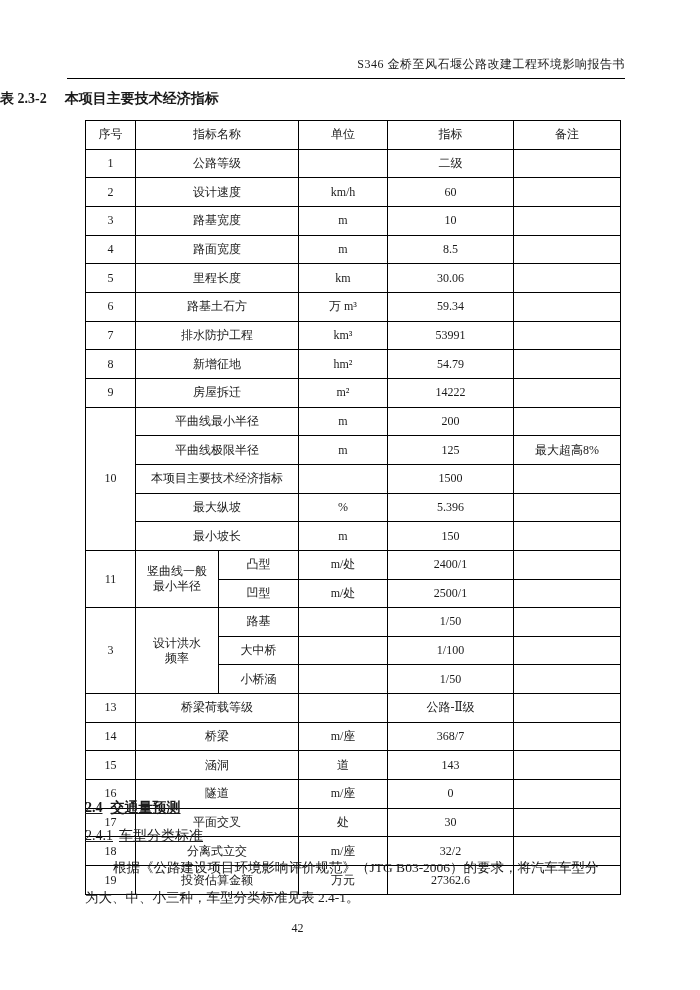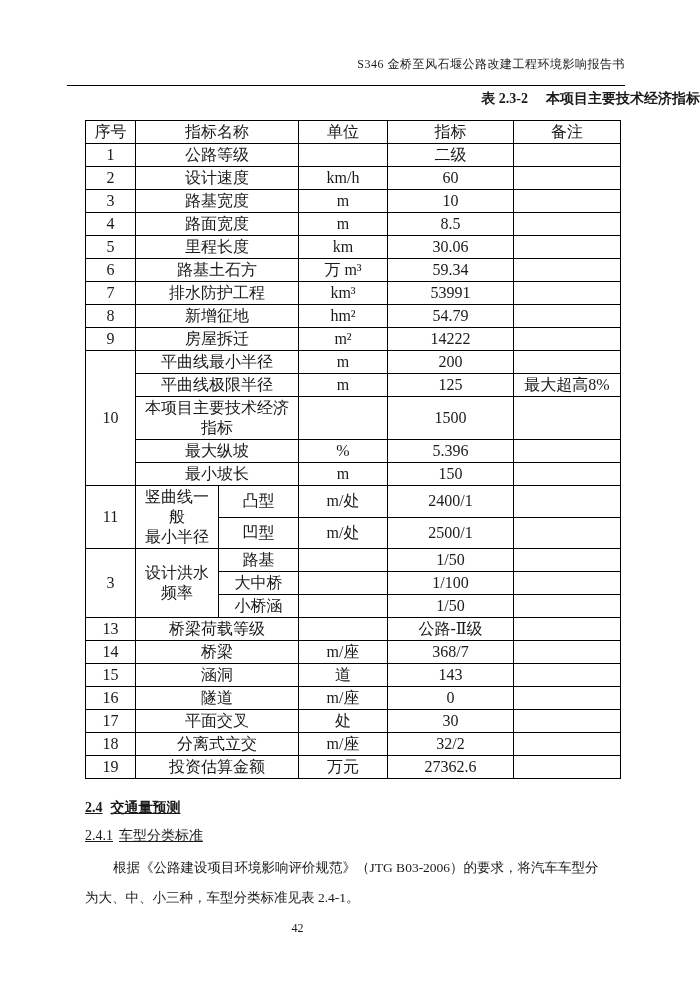--- a/index.html
+++ b/index.html
@@ -12,38 +12,38 @@
     font-family:"Liberation Serif","DejaVu Serif",serif;
     overflow:hidden;
     margin:0 auto;
   }
   .doc-header {
     position:absolute;
     left:67px; top:56px; width:558px;
     text-align:right;
     font-size:12px;
     letter-spacing:0.5px;
-    padding-bottom:12px;
+    padding-bottom:5px;
     border-bottom:1.5px solid #000;
   }
   .table-title {
     position:absolute;
     left:0; top:90px; width:700px;
-    text-align:right;
+    text-align:left;
     font-weight:bold;
     font-size:14px;
   }
   .table-title .title-label { margin-right:18px; }
   table.indicators {
     position:absolute;
     left:85px; top:120px;
-    width:535px; height:654px;
+    width:535px; height:775px;
     border-collapse:collapse;
     table-layout:fixed;
-    font-size:16px;
+    font-size:12px;
   }
   table.indicators td {
     border:1px solid #000;
     text-align:center;
     vertical-align:middle;
     padding:1px 2px;
     line-height:1.25;
   }
   td.wrap-label { white-space:pre-line; }
   .sec-heading {

